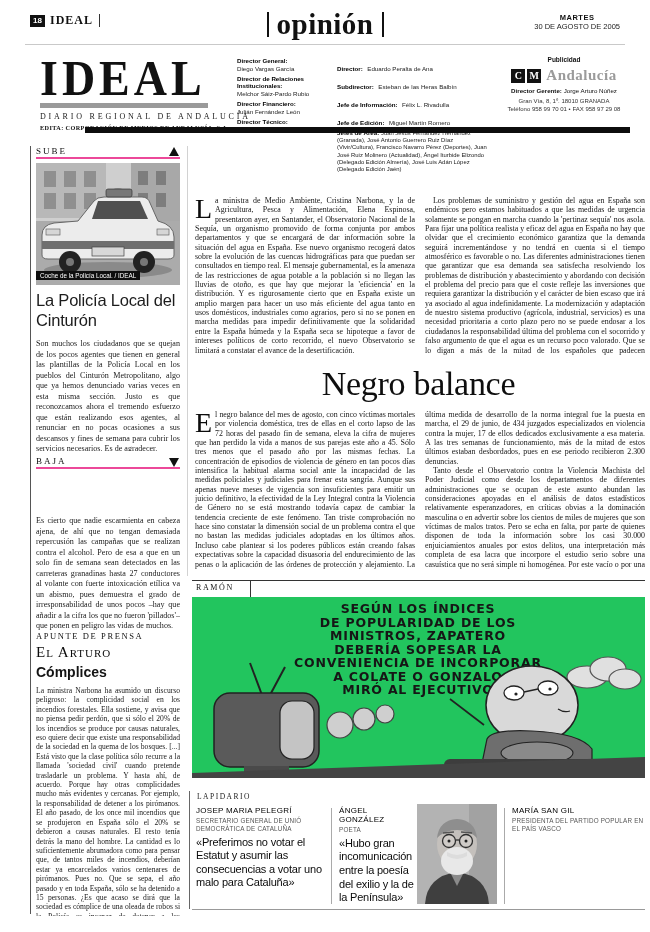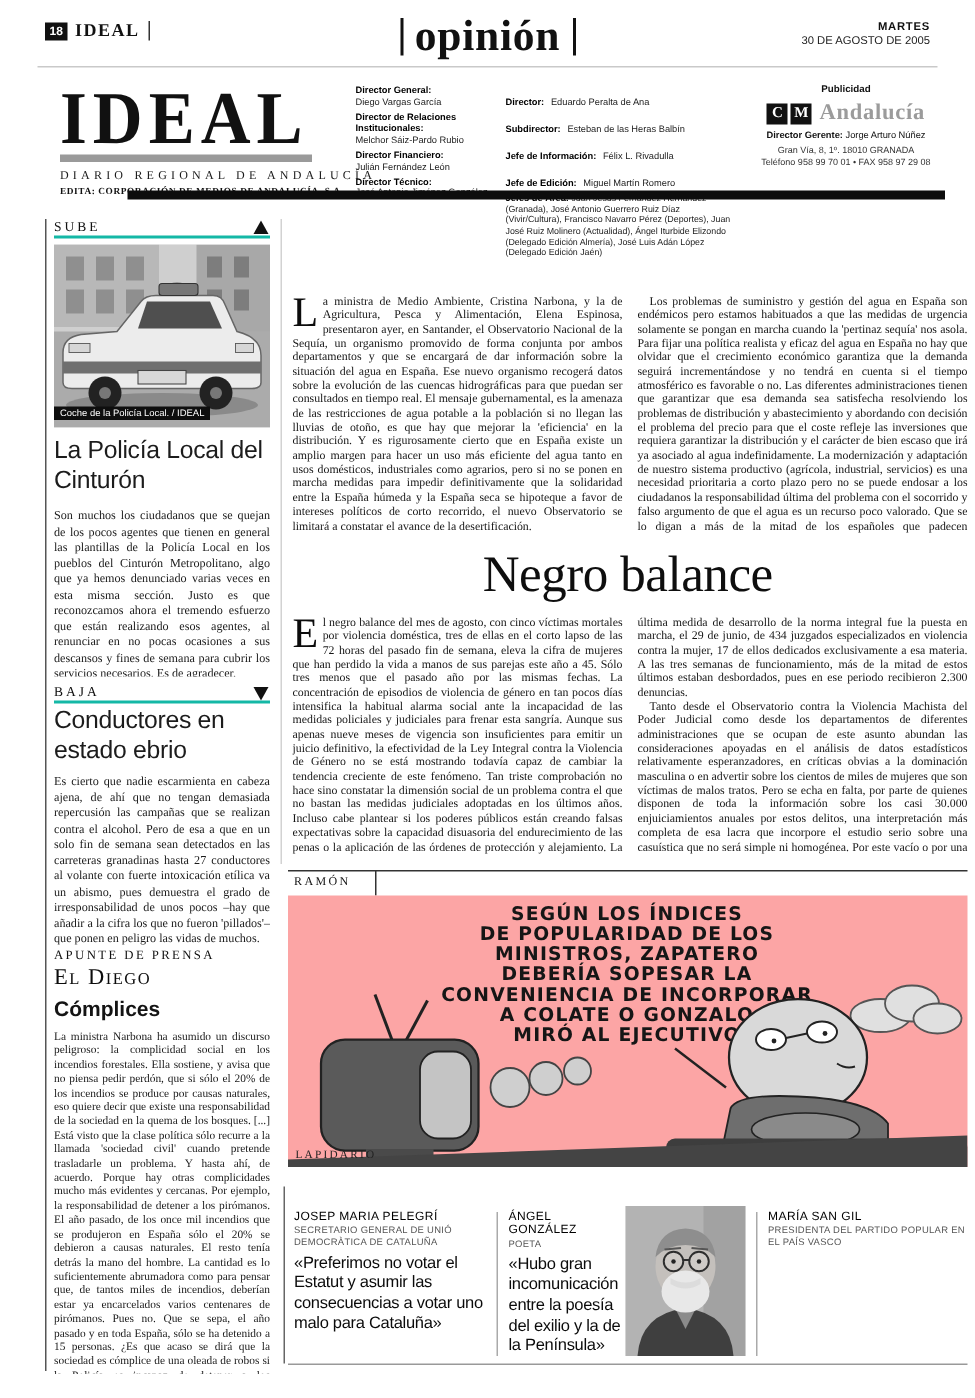--- a/index.html
+++ b/index.html
@@ -9,21 +9,21 @@
   .abs{position:absolute}
 
   
   #hdr-num{left:30px;top:15px;width:15px;height:12px;background:#111;color:#fff;
            font:bold 8px/12px "Liberation Sans",sans-serif;text-align:center}
   #hdr-brand{left:50px;top:14px;font-weight:bold;font-size:12px;letter-spacing:1px;
              padding-right:6px;border-right:1px solid #333;line-height:13px}
   #hdr-title{left:0;right:0;top:8px;display:flex;justify-content:center;align-items:center;gap:8px}
   .vrule{width:2px;height:25px;background:#111}
   #hdr-title .t{font-weight:bold;font-size:29px;letter-spacing:0.5px}
-  #hdr-date{right:30px;top:13px;text-align:right;font-family:"Liberation Sans",sans-serif}
+  #hdr-date{right:30px;top:13px;text-align:center;font-family:"Liberation Sans",sans-serif}
   #hdr-date .weekday{font-weight:bold;font-size:7.5px;letter-spacing:0.5px}
   #hdr-date .date{font-size:7.5px;color:#222}
   #hdr-rule{left:25px;top:44px;width:600px;height:1px;background:#c9c9c9}
 
   
   #logo{left:40px;top:54px;width:190px}
   .logo-text{font-weight:bold;font-size:46px;line-height:46px;letter-spacing:4px;
              transform:scaleY(1.08);transform-origin:top left}
   .logo-bar{margin-top:3px;width:168px;height:5px;background:#9a9a9a}
   .logo-tag{margin-top:4px;font-size:8px;letter-spacing:2.8px;white-space:nowrap;color:#1a1a1a}
@@ -41,21 +41,21 @@
          font:bold 10px/14px "Liberation Serif",serif}
   .cmname{font:bold 15px "Liberation Serif",serif;color:#9b9b9b;letter-spacing:0.5px;margin-left:3px}
   #pub .gerente{font-size:6.2px;margin-top:2px}
   #pub .gerente b{font-weight:bold}
   #pub .addr{font-size:6px;color:#333;line-height:7.6px;margin-top:4px}
   #mast-bar{left:85px;top:127px;width:545px;height:6px;background:#0d0d0d}
 
   
   #side-rule{left:30px;top:146px;width:1px;height:768px;background:#555}
   #main-divider{left:187px;top:146px;width:1px;height:430px;background:#d2d2d2}
-  .side-sec{left:36px;width:144px;height:13px;border-bottom:2px solid #14b8a6;
+  .side-sec{left:36px;width:144px;height:13px;border-bottom:2px solid #ec4899;
             font-size:9px;letter-spacing:2px;color:#111}
   .tri-up{position:absolute;right:1px;top:1px;width:0;height:0;
           border-left:5px solid transparent;border-right:5px solid transparent;
           border-bottom:9px solid #111}
   .tri-down{position:absolute;right:1px;top:2px;width:0;height:0;
           border-left:5px solid transparent;border-right:5px solid transparent;
           border-top:9px solid #111}
   #side-photo{left:36px;top:163px;width:144px;height:122px;background:#cfcfcf;overflow:hidden}
   #side-photo .caption{position:absolute;left:0;bottom:5px;background:#0e0e0e;color:#fff;
             font-family:"Liberation Sans",sans-serif;font-size:6.3px;padding:1px 4px;white-space:nowrap}
@@ -79,28 +79,28 @@
   .dropcap{float:left;font-size:28px;line-height:24px;padding:1px 3px 0 0;color:#0c0c0c}
   #sequia-title{top:144px}
   #sequia-body{top:196px;height:170px}
   #balance-title{top:365px}
   #balance-body{top:410px;height:167px}
 
   
   #cartoon-rule{left:192px;top:580px;width:453px;height:1px;background:#333}
   #cartoon-author{left:196px;top:583px;font-size:8px;letter-spacing:1.6px;color:#111}
   #cartoon-tick{left:250px;top:580px;width:1px;height:17px;background:#333}
-  #cartoon-box{left:192px;top:597px;width:453px;height:181px;background:#fca5a5}
+  #cartoon-box{left:192px;top:597px;width:453px;height:181px;background:#22c55e}
   #cartoon-box svg{display:block;width:100%;height:100%}
   .bubble-text{font-family:"DejaVu Sans",sans-serif;font-weight:bold;font-size:12.5px;
                letter-spacing:0.8px;fill:#161616}
 
   
   #lap-left-rule{left:189px;top:791px;width:1px;height:118px;background:#666}
-  #lap-label{left:197px;top:765px;font-size:7.5px;letter-spacing:1.5px;color:#222}
+  #lap-label{left:197px;top:792px;font-size:7.5px;letter-spacing:1.5px;color:#222}
   #lap-bottom-rule{left:192px;top:909px;width:453px;height:1px;background:#999}
   .lap-div{top:808px;width:1px;height:96px;background:#aaa;position:absolute}
   .quote{top:806px;font-family:"Liberation Sans",sans-serif;position:absolute}
   .q-name{font-weight:normal;font-size:8px;letter-spacing:0.3px;color:#000}
   .q-role{font-size:6.3px;color:#555;line-height:7.8px;margin:2px 0 3px;letter-spacing:0.2px}
   .q-text{font-weight:normal;font-size:11px;line-height:13.6px;color:#0b0b0b;letter-spacing:-0.2px}
   #poet-photo{left:417px;top:804px;width:80px;height:100px;background:#b3b3b3;overflow:hidden}
 </style>
 </head>
 <body>
@@ -209,25 +209,24 @@
     <div class="caption">Coche de la Policía Local. / IDEAL</div>
   </div>
 
   <div class="abs side-title" style="top:291px">La Policía Local del Cinturón</div>
   <div class="abs side-body" style="top:339px;height:112px">Son muchos los ciudadanos que se quejan de los pocos agentes que tienen en general las plantillas de la Policía Local en los pueblos del Cinturón Metropolitano, algo que ya hemos denunciado varias veces en esta misma sección. Justo es que reconozcamos ahora el tremendo esfuerzo que están realizando esos agentes, al renunciar en no pocas ocasiones a sus descansos y fines de semana para cubrir los servicios necesarios. Es de agradecer.</div>
 
   <div class="abs side-sec" style="top:456px">
     <span>BAJA</span>
     <span class="tri-down"></span>
   </div>
-  <div class="abs side-title" style="top:471px">Conductores en estado ebrio</div>
   <div class="abs side-body" style="top:516px;height:116px">Es cierto que nadie escarmienta en cabeza ajena, de ahí que no tengan demasiada repercusión las campañas que se realizan contra el alcohol. Pero de esa a que en un solo fin de semana sean detectados en las carreteras granadinas hasta 27 conductores al volante con fuerte intoxicación etílica va un abismo, pues demuestra el grado de irresponsabilidad de unos pocos –hay que añadir a la cifra los que no fueron 'pillados'– que ponen en peligro las vidas de muchos.</div>
 
   <div class="abs" id="apunte-label">APUNTE DE PRENSA</div>
-  <div class="abs" id="press-source">El Diego</div>
+  <div class="abs" id="press-source">El Arturo</div>
   <div class="abs" id="complices-title">Cómplices</div>
   <div class="abs" id="apunte-body">
     <span>La ministra Narbona ha asumido un discurso peligroso: la complicidad social en los incendios forestales. Ella sostiene, y avisa que no piensa pedir perdón, que si sólo el 20% de los incendios se produce por causas naturales, eso quiere decir que existe una responsabilidad de la sociedad en la quema de los bosques. [...] Está visto que la clase política sólo recurre a la llamada 'sociedad civil' cuando pretende trasladarle un problema. Y hasta ahí, de acuerdo. Porque hay otras complicidades mucho más evidentes y cercanas. Por ejemplo, la responsabilidad de detener a los pirómanos. El año pasado, de los once mil incendios que se produjeron en España sólo el 20% se debieron a causas naturales. El resto tenía detrás la mano del hombre. La cantidad es lo suficientemente abrumadora como para pensar que, de tantos miles de incendios, deberían estar ya encarcelados varios centenares de pirómanos. Pues no. Que se sepa, el año pasado y en toda España, sólo se ha detenido a 15 personas. ¿Es que acaso se dirá que la sociedad es cómplice de una oleada de robos si la Policía es incapaz de detener a los responsables?</span>
     
   </div>
 
   <div class="abs art-body" id="sequia-body">
     <p><span class="dropcap">L</span><span>a ministra de Medio Ambiente, Cristina Narbona, y la de Agricultura, Pesca y Alimentación, Elena Espinosa, presentaron ayer, en Santander, el Observatorio Nacional de la Sequía, un organismo promovido de forma conjunta por ambos departamentos y que se encargará de dar información sobre la situación del agua en España. Ese nuevo organismo recogerá datos sobre la evolución de las cuencas hidrográficas para que puedan ser consultados en tiempo real. El mensaje gubernamental, es la amenaza de las restricciones de agua potable a la población si no llegan las lluvias de otoño, es que hay que mejorar la 'eficiencia' en la distribución. Y es rigurosamente cierto que en España existe un amplio margen para hacer un uso más eficiente del agua tanto en usos domésticos, industriales como agrarios, pero si no se ponen en marcha medidas para impedir definitivamente que la solidaridad entre la España húmeda y la España seca se hipoteque a favor de intereses políticos de corto recorrido, el nuevo Observatorio se limitará a constatar el avance de la desertificación.</span></p>
     <p class="indent">Los problemas de suministro y gestión del agua en España son endémicos pero estamos habituados a que las medidas de urgencia solamente se pongan en marcha cuando la 'pertinaz sequía' nos asola. Para fijar una política realista y eficaz del agua en España no hay que olvidar que el crecimiento económico garantiza que la demanda seguirá incrementándose y no tendrá en cuenta si el tiempo atmosférico es favorable o no. Las diferentes administraciones tienen que garantizar que esa demanda sea satisfecha resolviendo los problemas de distribución y abastecimiento y abordando con decisión el problema del precio para que el coste refleje las inversiones que requiera garantizar la distribución y el carácter de bien escaso que irá ya asociado al agua indefinidamente. La modernización y adaptación de nuestro sistema productivo (agrícola, industrial, servicios) es una necesidad prioritaria a corto plazo pero no se puede endosar a los ciudadanos la responsabilidad última del problema con el socorrido y falso argumento de que el agua es un recurso poco valorado. Que se lo digan a más de la mitad de los españoles que padecen regularmente la falta de este recurso insustituible y básico para las actividades diarias y productivas.</p>
   </div>

